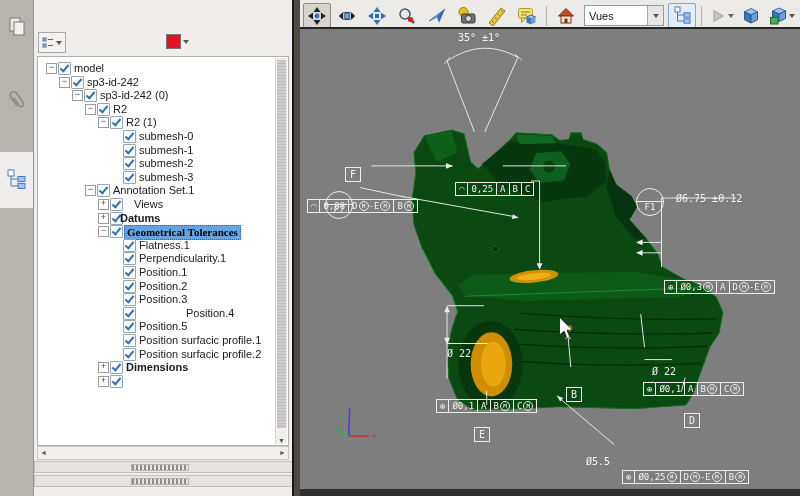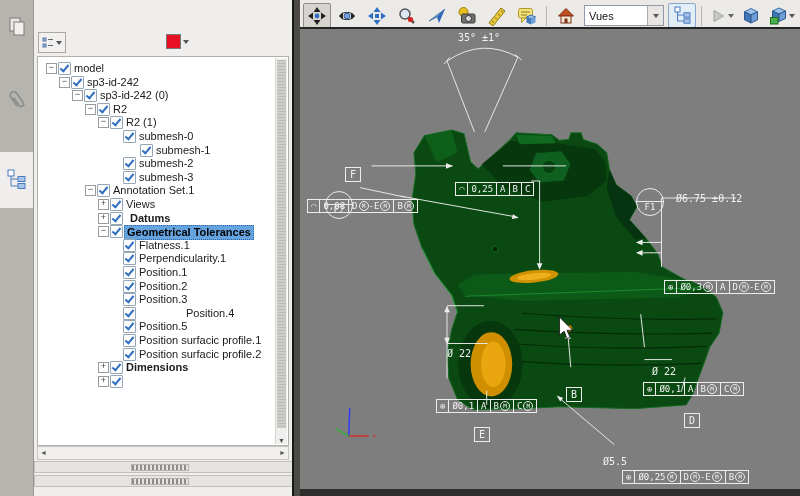--- a/index.html
+++ b/index.html
@@ -127,51 +127,51 @@
           </div>
           <div class="trow" style="top: 59.4px; left: 0px; width: 240px;">
             <span class="texp" style="left: 60px;">−</span>
             <span class="tchk" style="left: 72px;"></span>
             <span class="tlabel" style="left: 86px;">R2 (1)</span>
           </div>
           <div class="trow" style="top: 73px; left: 0px; width: 240px;">
             <span class="tchk" style="left: 85px;"></span>
             <span class="tlabel" style="left: 99px;">submesh-0</span>
           </div>
-          <div class="trow" style="top: 86.6px; left: 17px; width: 240px; text-decoration: underline;">
+          <div class="trow" style="top: 86.6px; left: 0px; width: 240px; text-decoration: underline;">
             <span class="tchk" style="left: 85px;"></span>
             <span class="tlabel" style="left: 99px;">submesh-1</span>
           </div>
           <div class="trow" style="top: 100.2px; left: 0px; width: 240px;">
             <span class="tchk" style="left: 85px;"></span>
             <span class="tlabel" style="left: 99px;">submesh-2</span>
           </div>
           <div class="trow" style="top: 113.8px; left: 0px; width: 240px;">
             <span class="tchk" style="left: 85px;"></span>
             <span class="tlabel" style="left: 99px;">submesh-3</span>
           </div>
           <div class="trow" style="top: 127.4px; left: 0px; width: 240px;">
             <span class="texp" style="left: 47px;">−</span>
             <span class="tchk" style="left: 59px;"></span>
             <span class="tlabel" style="left: 73px;">Annotation Set.1</span>
           </div>
           <div class="trow" style="top: 141px; left: 0px; width: 240px;">
             <span class="texp" style="left: 60px;">+</span>
             <span class="tchk" style="left: 72px;"></span>
-            <span class="tlabel" style="left: 86px; text-align: right;">Views</span>
+            <span class="tlabel" style="left: 94px; text-align: right;">Views</span>
           </div>
           <div class="trow" style="top: 154.6px; left: 0px; width: 240px;">
             <span class="texp" style="left: 60px;">+</span>
             <span class="tchk" style="left: 72px;"></span>
-            <span class="tlabel bold" style="left: 90px;">Datums</span>
+            <span class="tlabel bold" style="left: 80px;">Datums</span>
           </div>
           <div class="trow" style="top: 168.2px; left: 0px; width: 240px;">
             <span class="texp" style="left: 60px;">−</span>
             <span class="tchk" style="left: 72px;"></span>
-            <span class="tlabel bold sel" style="left: 86px;">Geometrical Tolerances</span>
+            <span class="tlabel bold sel" style="left: 86px; font-family: Liberation Serif, serif;">Geometrical Tolerances</span>
           </div>
           <div class="trow" style="top: 181.8px; left: 0px; width: 240px;">
             <span class="tchk" style="left: 85px;"></span>
             <span class="tlabel" style="left: 99px;">Flatness.1</span>
           </div>
           <div class="trow" style="top: 195.4px; left: 0px; width: 240px;">
             <span class="tchk" style="left: 85px;"></span>
             <span class="tlabel" style="left: 99px;">Perpendicularity.1</span>
           </div>
           <div class="trow" style="top: 209px; left: 0px; width: 240px; padding-left: 8px;">
@@ -442,21 +442,21 @@
       <path d="M337,460 L323,452" stroke="#30b040"></path>
     </g>
 
     <polygon points="560,334 560,353 565,349 568,357 571,355 568,348 574,348" fill="#ffffff" stroke="#000" stroke-width="0.8"></polygon>
   </svg>
 
   <div class="ann" style="left:448px;top:32px;width:62px;text-align:center;">35° ±1°</div>
   <div class="ann" style="left:676px;top:193px;">Ø6.75 ±0.12</div>
   <div class="ann" style="left:447px;top:348px;">Ø 22</div>
   <div class="ann" style="left:652px;top:366px;">Ø 22</div>
-  <div class="ann" style="left:603px;top:456px;">Ø5.5</div>
+  <div class="ann" style="left:586px;top:456px;">Ø5.5</div>
 
   <div class="dbox" style="left:345px;top:167px;">F</div>
   <div class="dbox" style="left:566px;top:387px;">B</div>
   <div class="dbox" style="left:474px;top:427px;">E</div>
   <div class="dbox" style="left:684px;top:413px;">D</div>
 
   <div class="dtarget" style="left:325px;top:191px;">
     <span class="dt-lbl">F2</span>
   </div>
   <div class="dtarget" style="left:636px;top:188px;">

